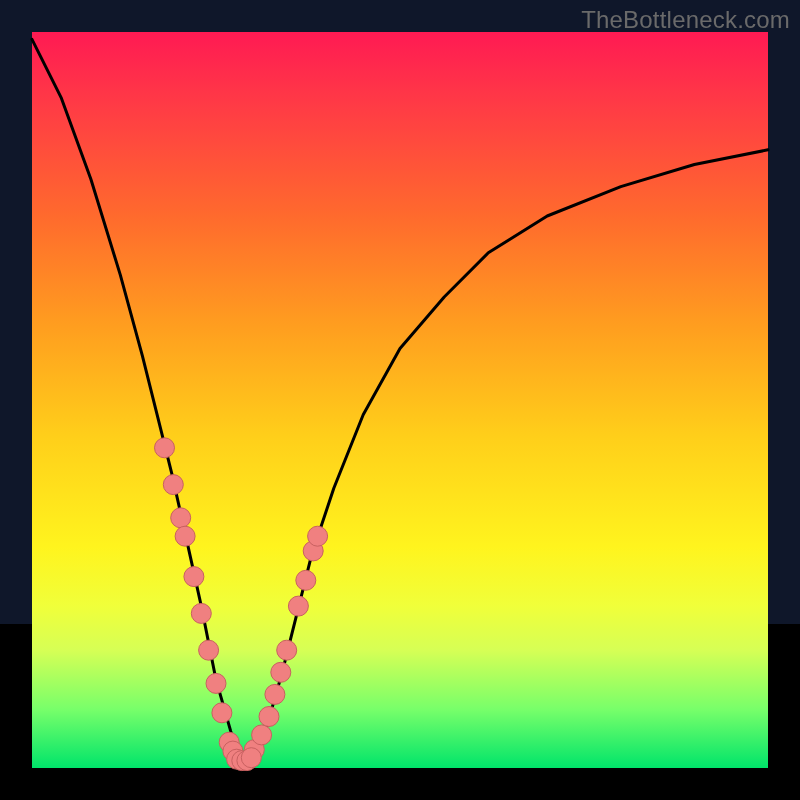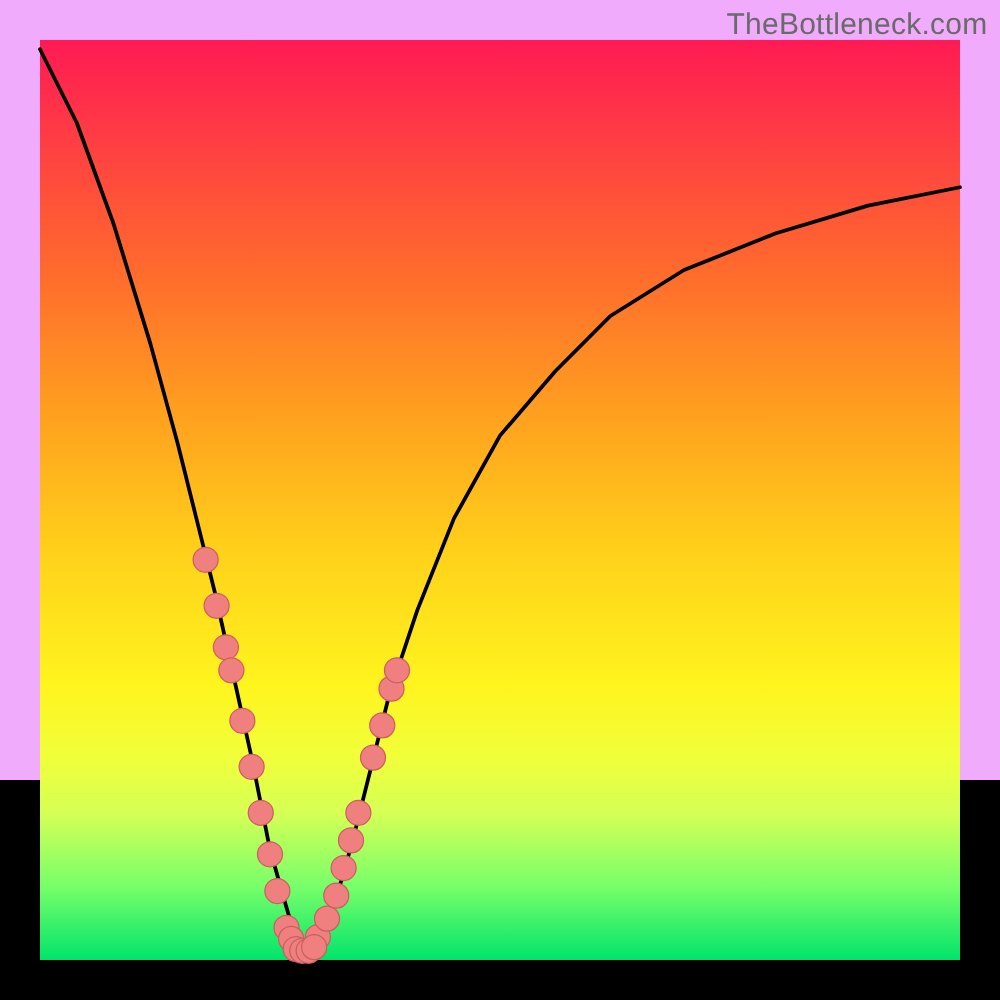--- a/index.html
+++ b/index.html
@@ -10,21 +10,21 @@
     background: #000;
     overflow: hidden;
     font-family: Arial, Helvetica, sans-serif;
   }
   .frame {
     position: absolute;
     left: 0;
     top: 0;
     width: 800px;
     height: 624px;
-    background: #f0abfc;
+    background: #0f172a;
   }
   .plot {
     position: absolute;
     left: 32px;
     top: 32px;
     width: 736px;
     height: 736px;
     background: linear-gradient(to bottom,
       #ff1a53 0%,
       #ff3b45 10%,

